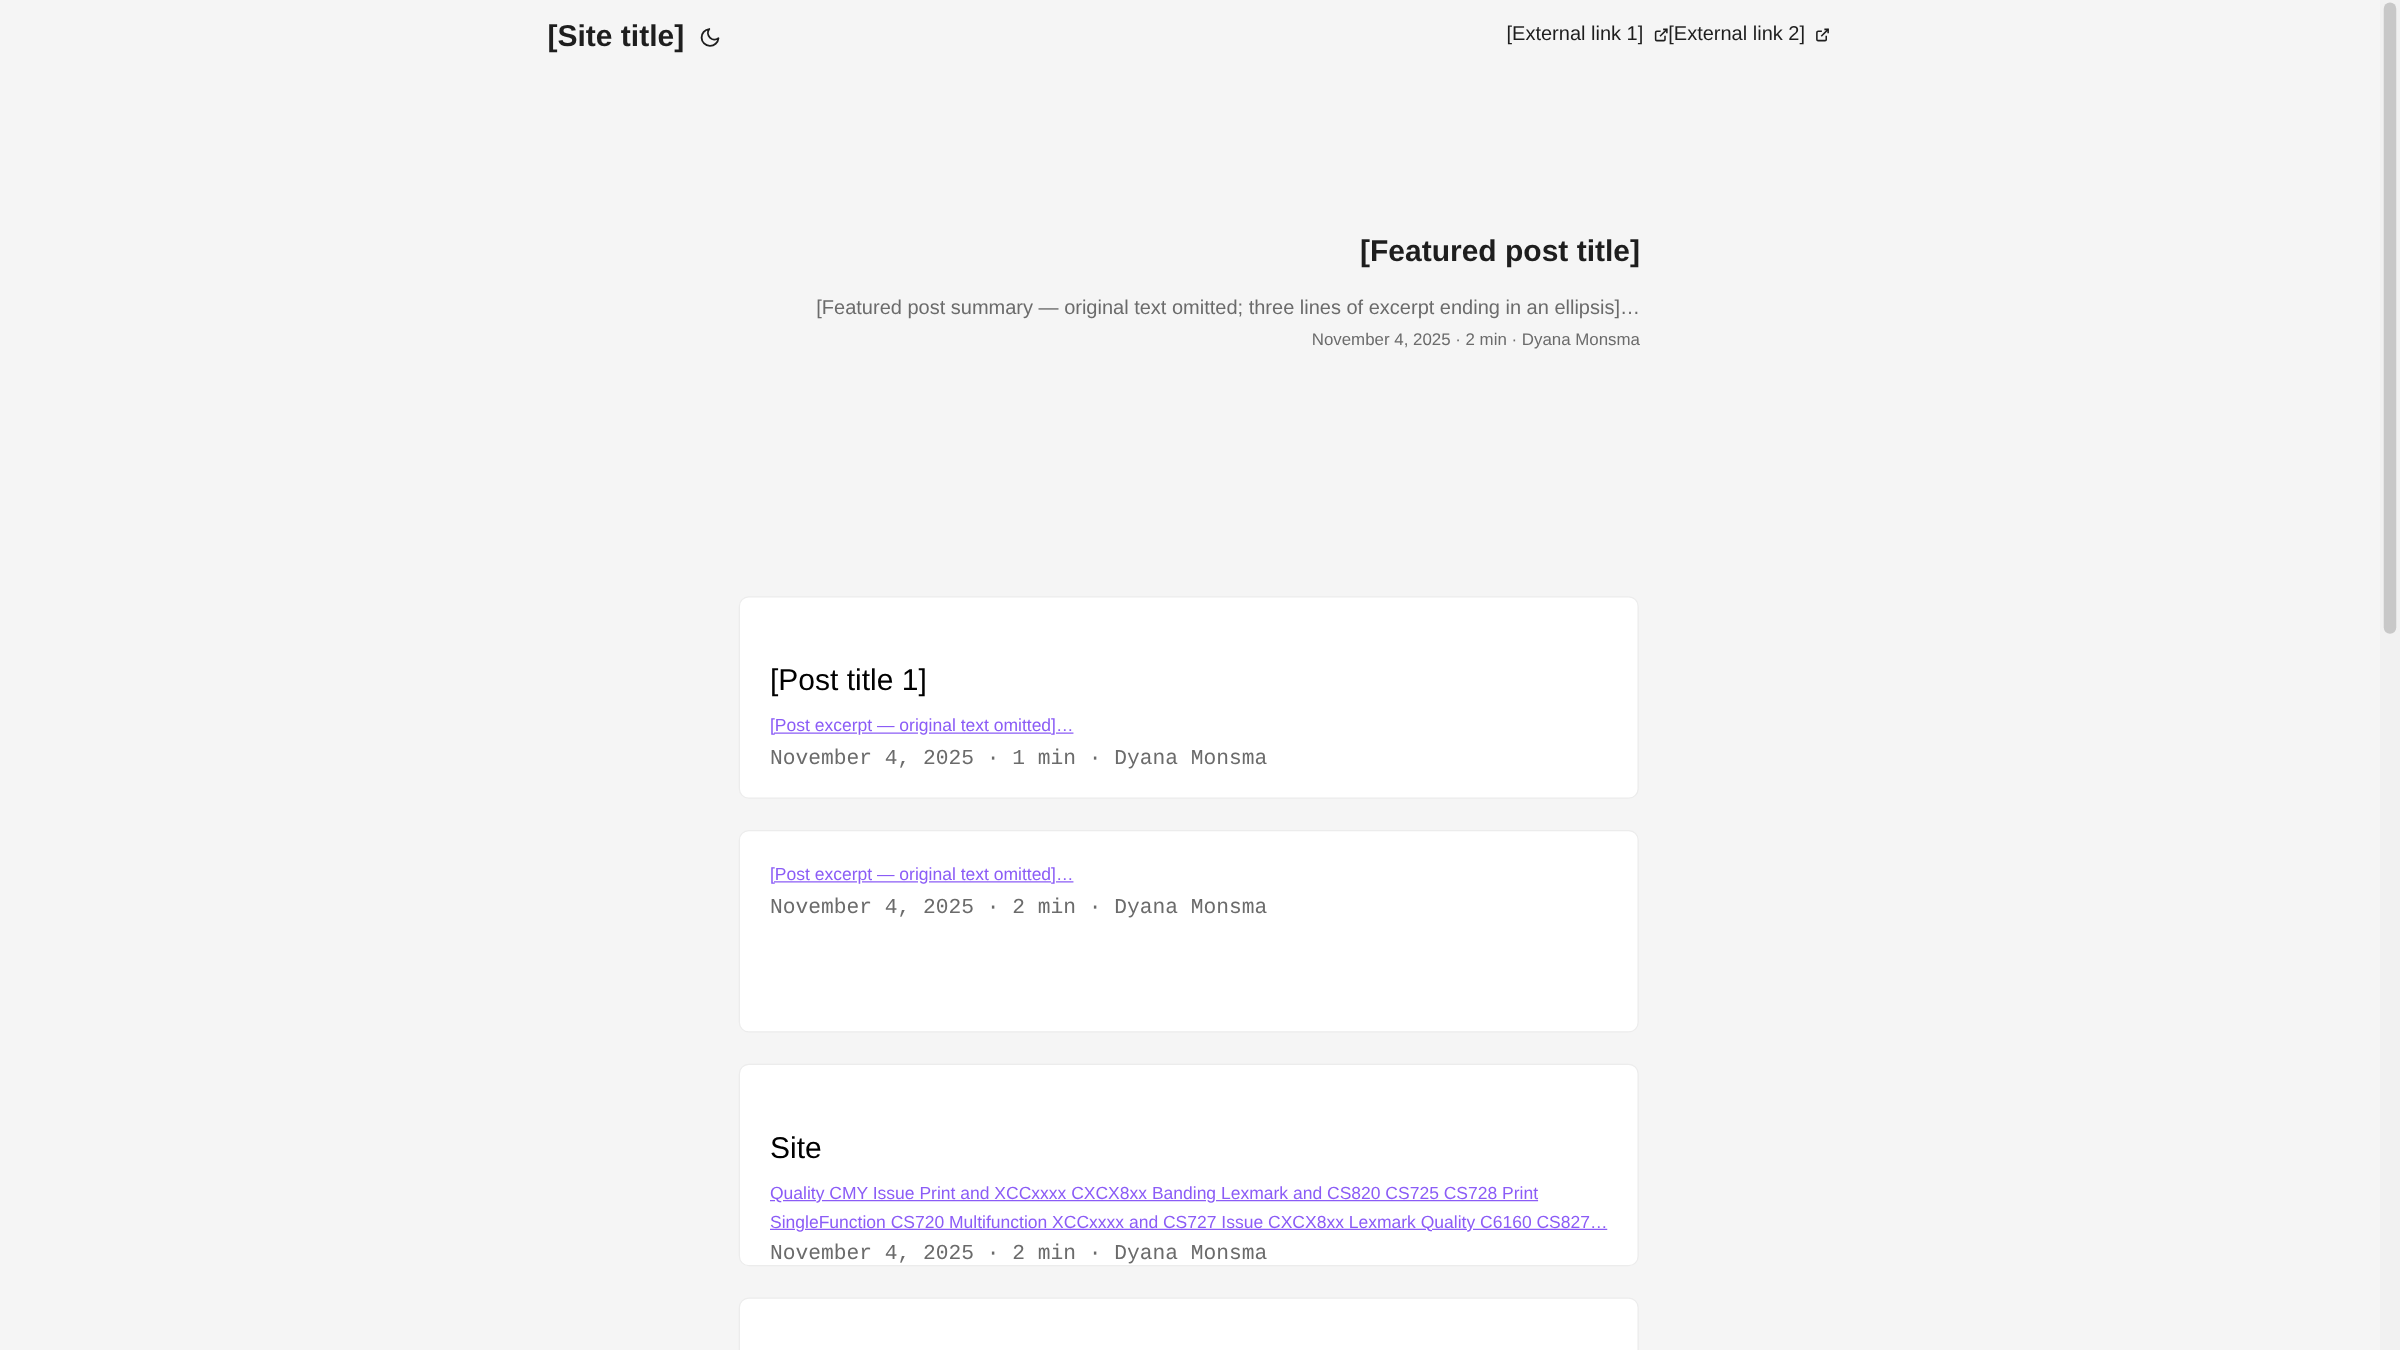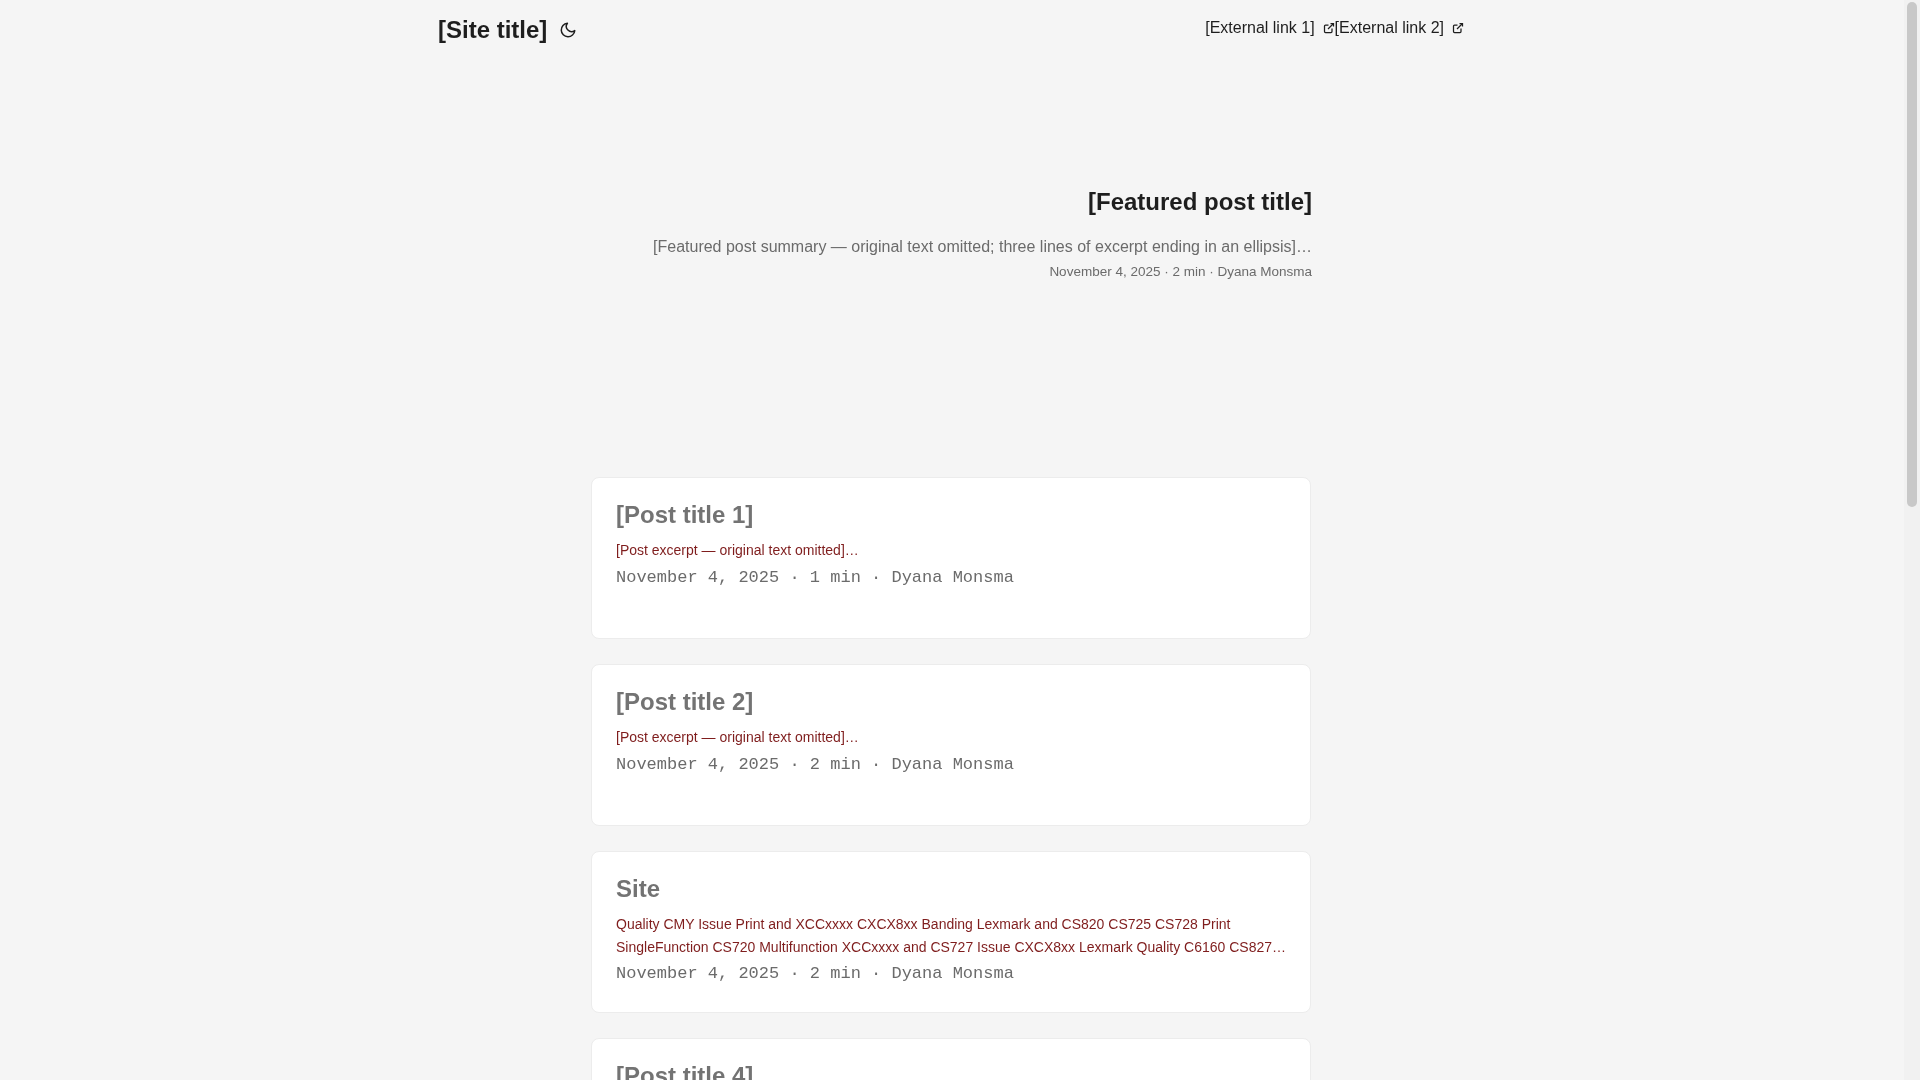--- a/index.html
+++ b/index.html
@@ -35,23 +35,23 @@
     .hero h1 { font-size: 24px; font-weight: 700; color: #1e1e1e; margin-bottom: 18px; }
     .hero p { font-size: 16px; line-height: 25.5px; color: #6b6b6b; margin-bottom: 4px; }
     .meta { font-size: 13.5px; color: #6b6b6b; }
 
     .cards { position: absolute; left: 591px; top: 477px; width: 720px; }
     .card {
       background: #ffffff; border: 1px solid #ececec; border-radius: 8px;
       padding: 23px 24px 24px 24px; margin-bottom: 25px; height: 162px;
       cursor: pointer;
     }
-    .card h2 { font-size: 24px; font-weight: 700; color: #737373; margin-bottom: 10px; }
-    .card p { font-size: 14px; line-height: 22.5px; color: #7f1d1d; margin-bottom: 6px;
-      display: -webkit-box; -webkit-line-clamp: 2; -webkit-box-orient: vertical; overflow: hidden; }
+    .card h2 { font-size: 24px; font-weight: 400; color: #000000; margin-bottom: 10px; margin-top: 30px; }
+    .card p { font-size: 14px; line-height: 22.5px; color: #8b5cf6; margin-bottom: 6px;
+      display: -webkit-box; -webkit-line-clamp: 2; -webkit-box-orient: vertical; overflow: hidden; text-decoration: underline; }
     .card .meta { font-size: 17px; font-family: Liberation Mono, monospace; }
 
     .scrollbar-track { position: absolute; right: 0; top: 0; width: 16px; height: 1080px; background: #f1f1f1; }
     .scrollbar-thumb { position: absolute; right: 3px; top: 2px; width: 10px; height: 505px; background: #c8c8c8; border-radius: 5px; }
   </style>
 </head>
 <body>
 
 <header class="header">
   <a class="logo">
@@ -92,21 +92,20 @@
   <div class="meta">November 4, 2025 · 2 min · Dyana Monsma</div>
 </section>
 
 <main class="cards">
   <article class="card">
     <h2>[Post title 1]</h2>
     <p>[Post excerpt — original text omitted]…</p>
     <div class="meta">November 4, 2025 · 1 min · Dyana Monsma</div>
   </article>
   <article class="card">
-    <h2>[Post title 2]</h2>
     <p>[Post excerpt — original text omitted]…</p>
     <div class="meta">November 4, 2025 · 2 min · Dyana Monsma</div>
   </article>
   <article class="card">
     <h2>Site</h2>
     <p>Quality CMY Issue Print and XCCxxxx CXCX8xx Banding Lexmark and CS820 CS725 CS728 Print SingleFunction CS720 Multifunction XCCxxxx and CS727 Issue CXCX8xx Lexmark Quality C6160 CS827…</p>
     <div class="meta">November 4, 2025 · 2 min · Dyana Monsma</div>
   </article>
   <article class="card">
     <h2>[Post title 4]</h2>

